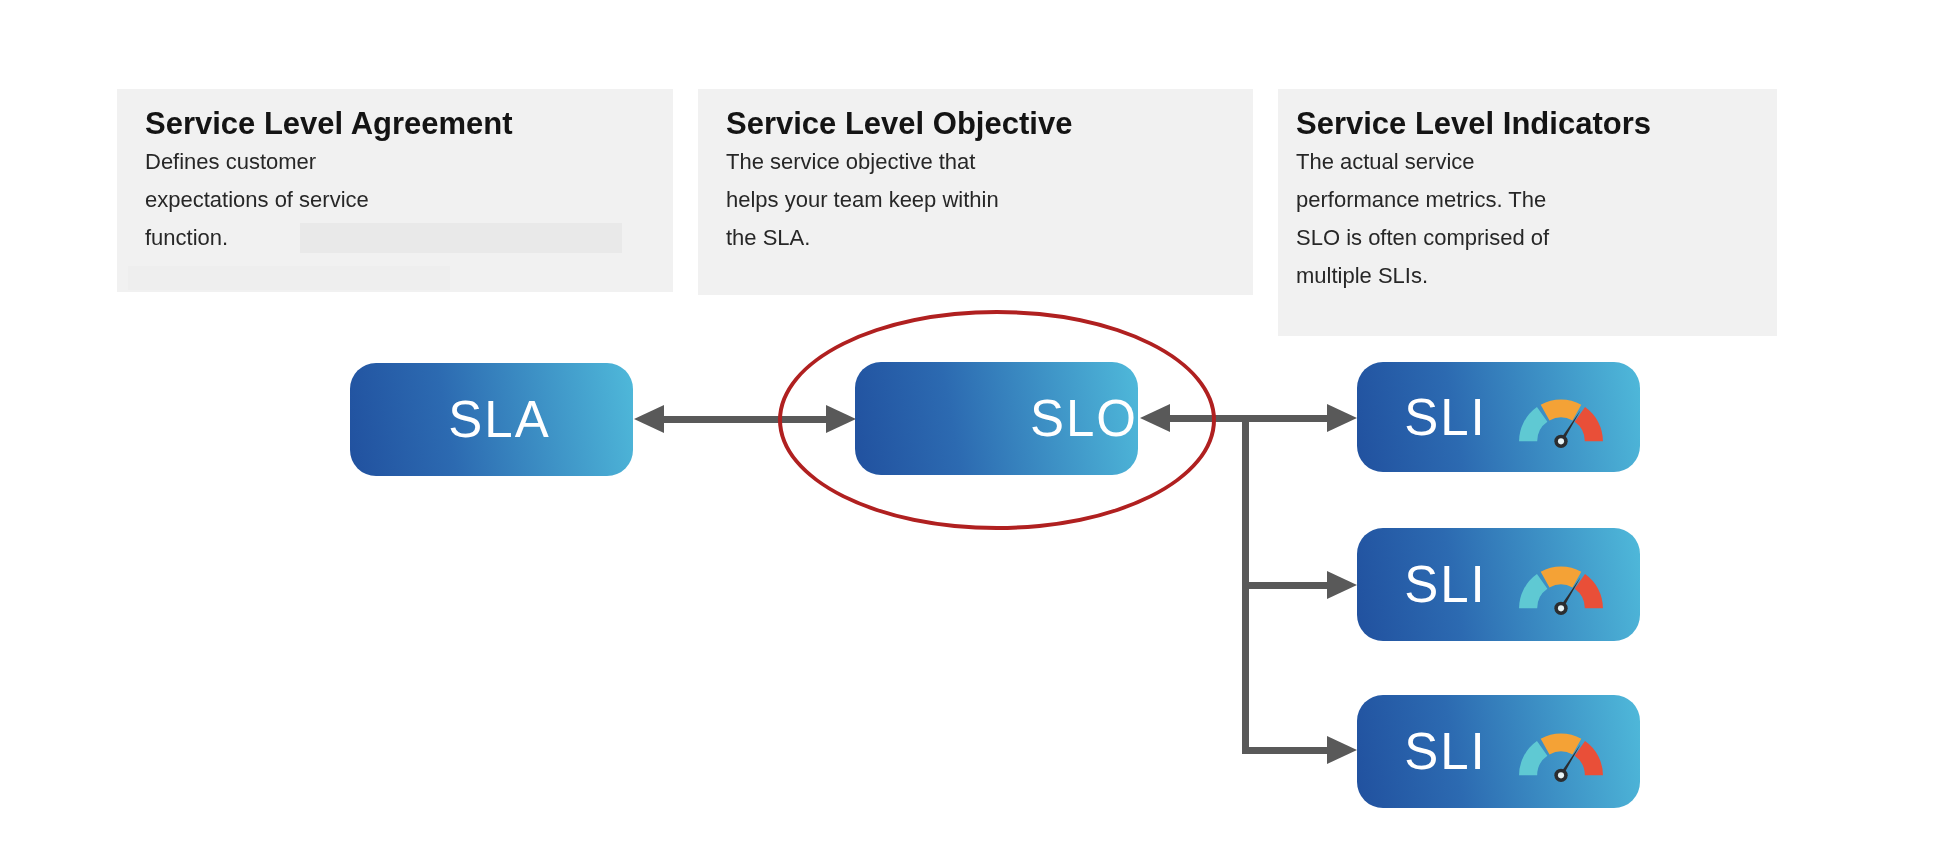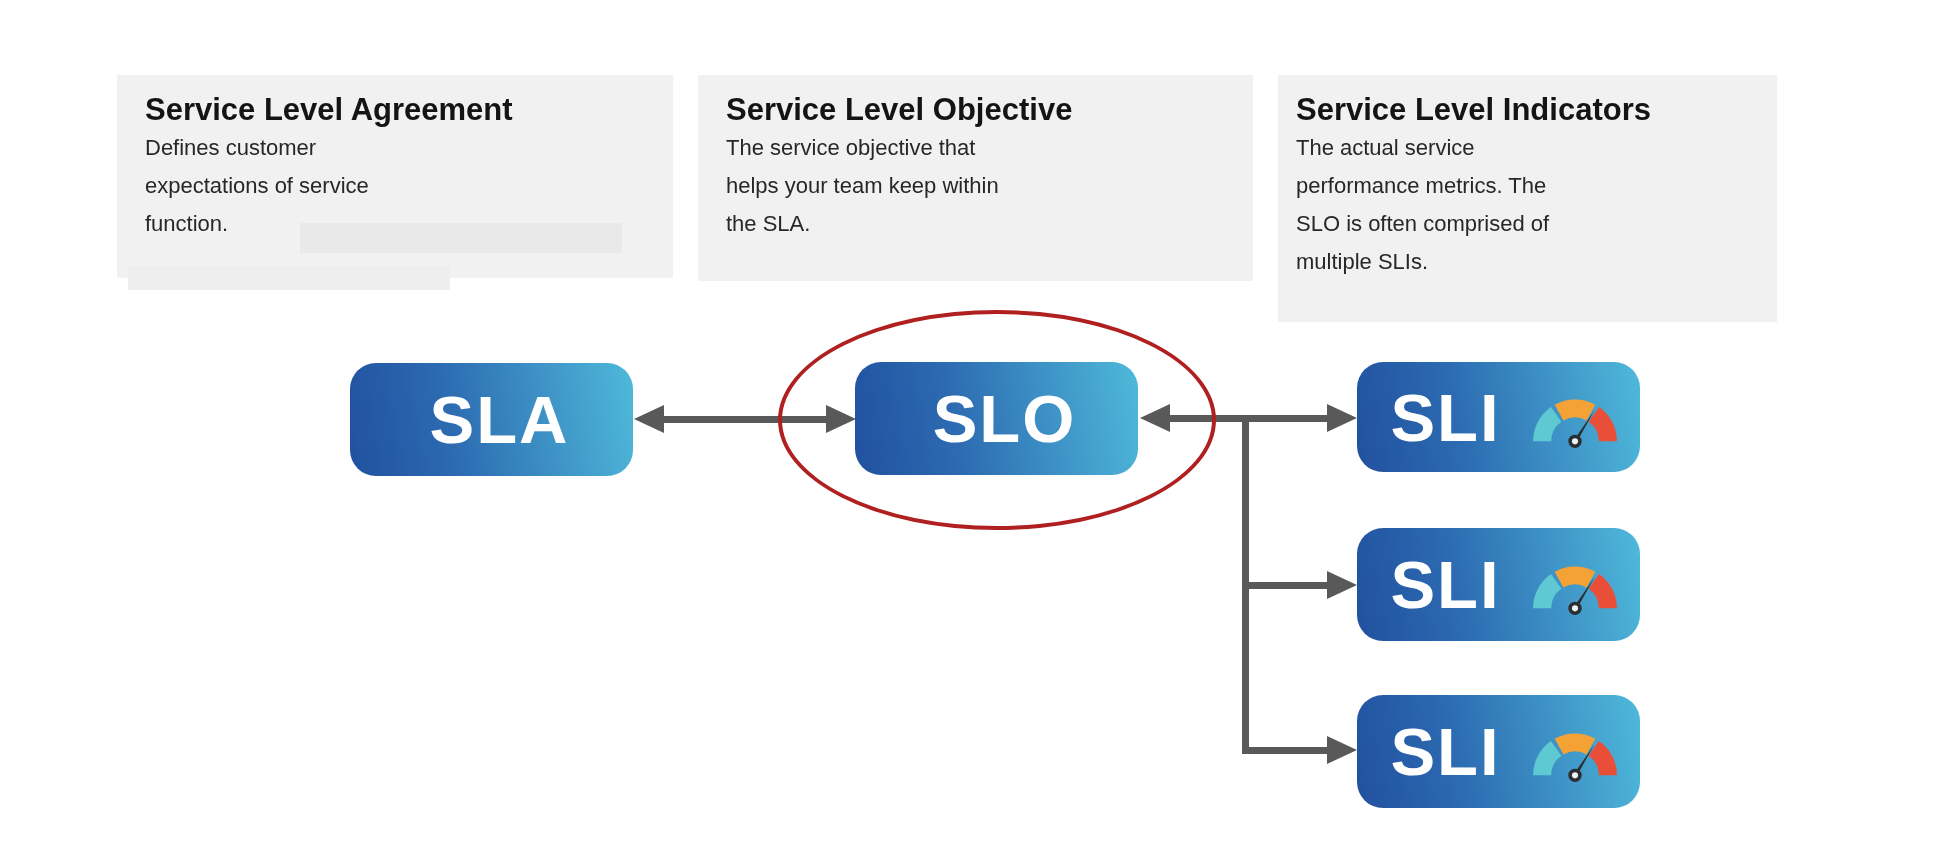--- a/index.html
+++ b/index.html
@@ -11,20 +11,21 @@
     overflow:hidden;
   }
 
   
   .info-card {
     position:absolute;
     background:#f1f1f1;
     padding:16px 28px;
     box-sizing:border-box;
     color:#272727;
+    margin-top:14px;
   }
   .info-card .title {
     font-weight:bold;
     font-size:31px;
     line-height:38px;
     color:#141414;
   }
   .info-card .desc {
     font-size:22px;
     line-height:38px;
@@ -43,27 +44,27 @@
   .node {
     position:absolute;
     width:283px; height:113px;
     border-radius:26px;
     background:linear-gradient(80deg, #21519f 0%, #2c6ab1 35%, #4fb9da 100%);
     display:flex; align-items:center; justify-content:center;
     gap:26px;
   }
   .node .label {
     color:#ffffff;
-    font-weight:bold;
-    font-size:67px;
+    font-weight:normal;
+    font-size:51px;
     letter-spacing:2px;
     margin-left:16px;
   }
   #node-sla  { left:350px;  top:363px; }
-  #node-slo  { left:855px;  top:362px; }
+  #node-slo  { left:855px;  top:362px;justify-content:flex-end; }
   #node-sli1 { left:1357px; top:362px; height:110px; }
   #node-sli2 { left:1357px; top:528px; }
   #node-sli3 { left:1357px; top:695px; }
 
   .gauge { width:96px; height:61px; display:block; }
 
   
   .shaft { position:absolute; background:#595959; height:7px; }
   .vshaft { position:absolute; background:#595959; width:7px; }
   .tri { position:absolute; width:0; height:0; border-top:14px solid transparent; border-bottom:14px solid transparent; }

